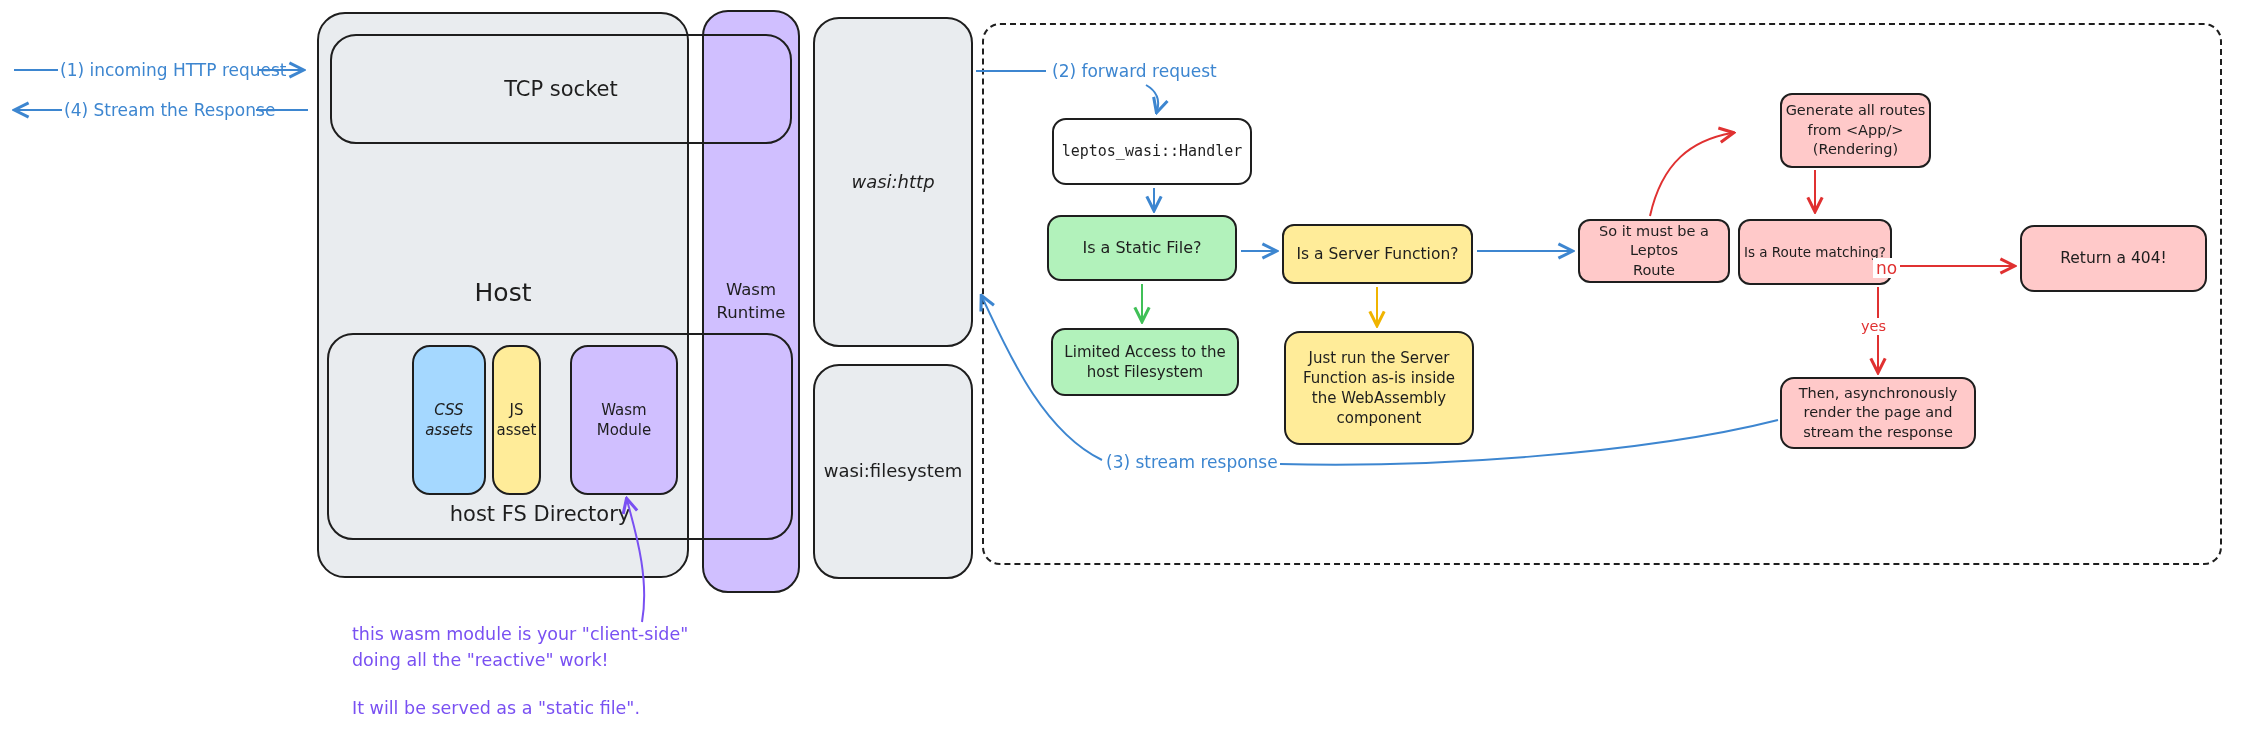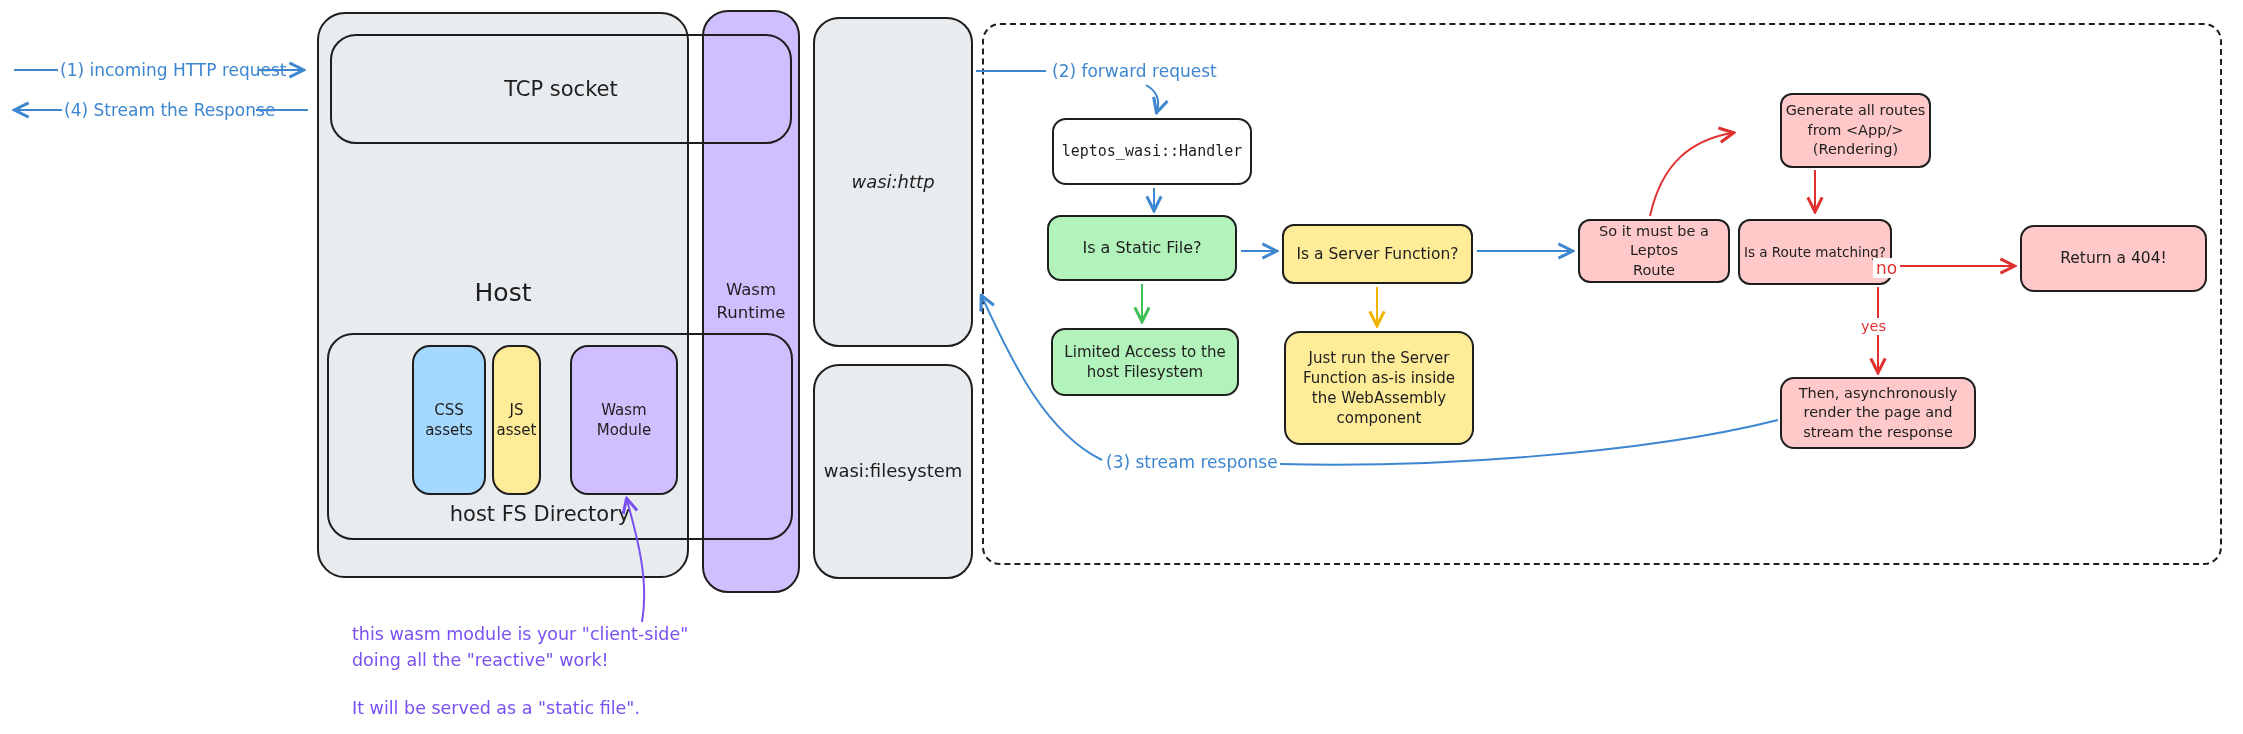--- a/index.html
+++ b/index.html
@@ -35,21 +35,21 @@
   <div class="box" style="left:330px;top:34px;width:462px;height:110px;background:transparent;border-radius:26px;font-size:21px;z-index:10;">
     <span>TCP socket</span>
   </div>
 
   <div class="box" style="left:327px;top:333px;width:466px;height:207px;background:transparent;border-radius:26px;z-index:10;"></div>
   <div class="lbl" style="left:430px;top:502px;width:220px;text-align:center;font-size:21px;z-index:11;">host FS Directory</div>
 
   <div class="lbl" style="left:408px;top:278px;width:190px;text-align:center;font-size:25px;">Host</div>
 
   <div class="box ml" style="left:412px;top:345px;width:74px;height:150px;background:#a5d8ff;border-radius:18px;font-size:15px;z-index:12;">
-    <span style="white-space:pre-line;">CSS
+    <span style="white-space:pre-line;font-style:italic;">CSS
 assets</span>
   </div>
   <div class="box ml" style="left:492px;top:345px;width:49px;height:150px;background:#ffec99;border-radius:18px;font-size:15px;z-index:12;">
     <span style="white-space:pre-line;">JS
 asset</span>
   </div>
   <div class="box ml" style="left:570px;top:345px;width:108px;height:150px;background:#d0bfff;border-radius:18px;font-size:15px;z-index:12;">
     <span style="white-space:pre-line;">Wasm
 Module</span>
   </div>

